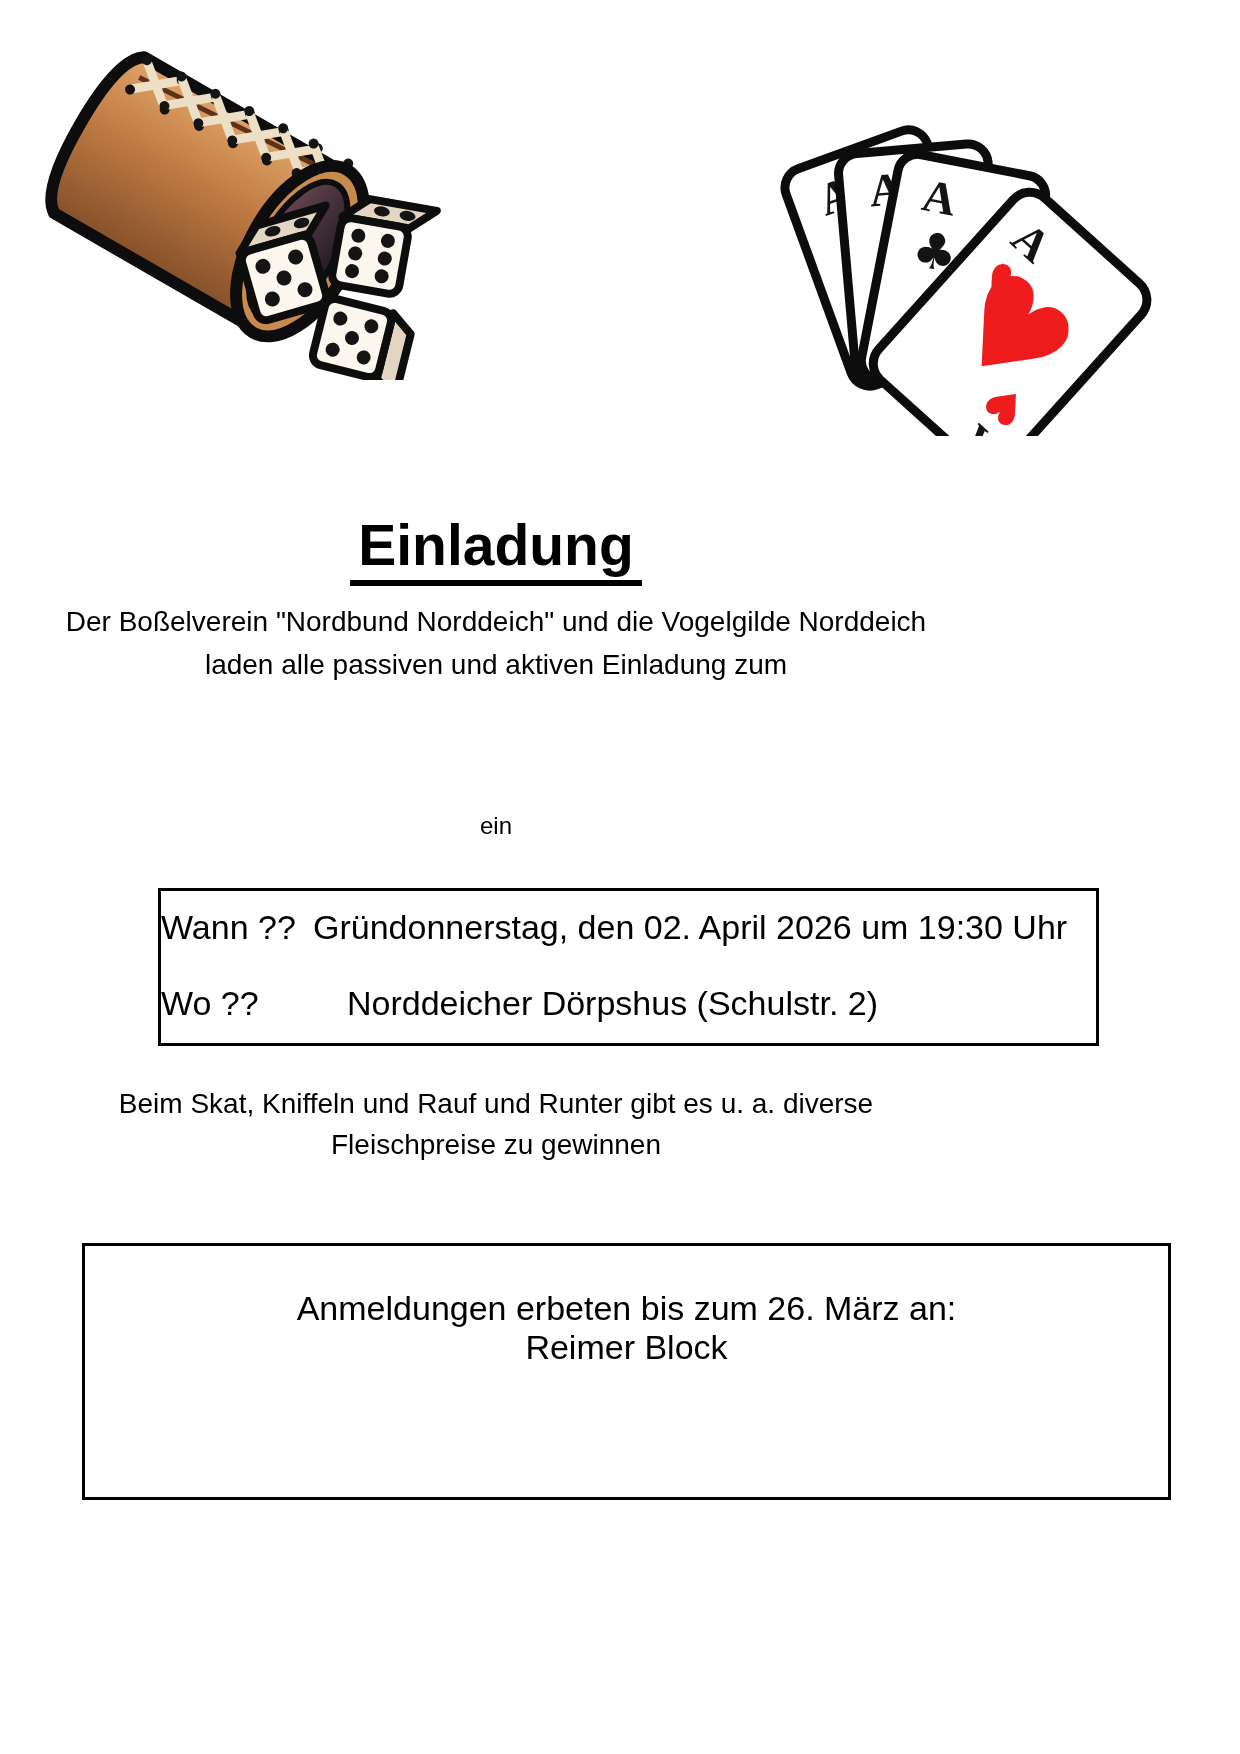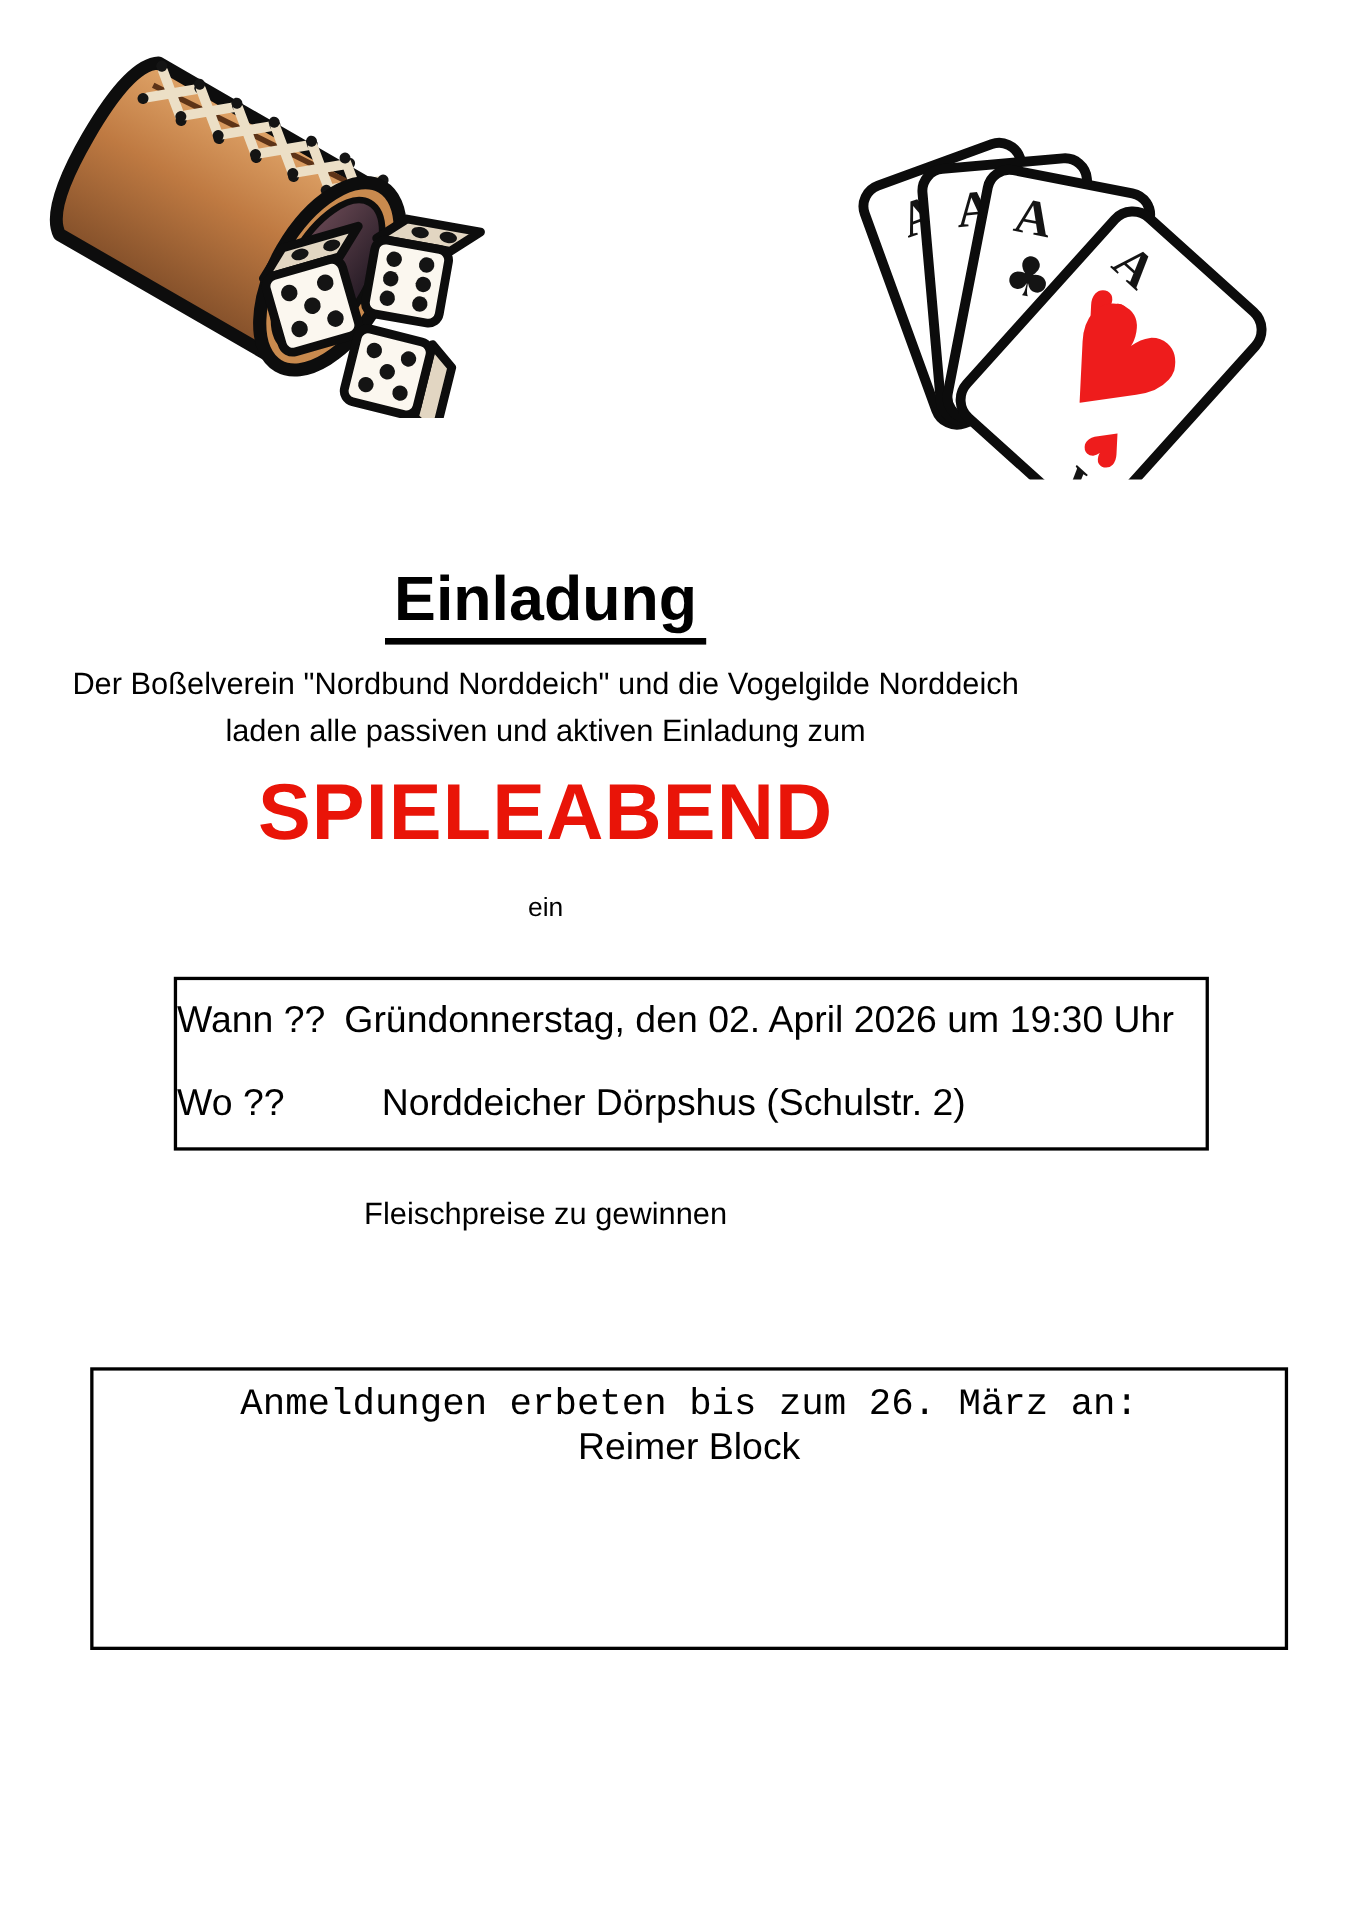--- a/index.html
+++ b/index.html
@@ -22,21 +22,21 @@
   .details-row{display:flex;white-space:nowrap;}
   .details-row.first{margin-top:17px;}
   .details-row.second{margin-top:37px;}
   .details-label.wann{width:152px;flex:none;}
   .details-label.wo{width:186px;flex:none;}
 
   .prizes-block{top:1083px;font-size:28px;line-height:41px;}
 
   .signup-box{left:82px;top:1243px;width:1089px;height:257px;border:3px solid #000;
               box-sizing:border-box;text-align:center;font-size:34px;}
-  .signup-heading{margin-top:12px;font-family:Liberation Mono, monospace;}
+  .signup-heading{margin-top:43px;}
   .signup-contact{}
 
   .clipart{position:absolute;}
   .dice-art{left:26px;top:20px;}
   .cards-art{left:710px;top:16px;}
 
   text.rank{font-family:"Liberation Serif",serif;font-weight:700;font-size:46px;}
   text.suit{font-family:"DejaVu Sans",sans-serif;font-size:50px;}
   text.suit-big{font-family:"DejaVu Sans",sans-serif;font-size:128px;}
   text.suit-small{font-family:"DejaVu Sans",sans-serif;font-size:44px;}
@@ -143,36 +143,36 @@
 
   <div class="abs centered title-block">
     <span class="title-underline">Einladung</span>
   </div>
 
   <div class="abs centered intro-block">
     <div>Der Boßelverein "Nordbund Norddeich" und die Vogelgilde Norddeich</div>
     <div>laden alle passiven und aktiven Einladung zum</div>
   </div>
 
-  <div class="abs centered event-block">SPIELEABEND</div>
 
   <div class="abs centered ein-block">ein</div>
 
   <div class="abs details-box">
     <div class="details-row first">
       <span class="details-label wann">Wann ??</span>
       <span class="details-value">Gründonnerstag, den 02. April 2026 um 19:30 Uhr</span>
     </div>
     <div class="details-row second">
       <span class="details-label wo">Wo ??</span>
       <span class="details-value">Norddeicher Dörpshus (Schulstr. 2)</span>
     </div>
   </div>
 
   <div class="abs centered prizes-block">
+    <div>Beim Skat, Kniffeln und Rauf und Runter gibt es u. a. diverse</div>
     <div>Fleischpreise zu gewinnen</div>
   </div>
 
   <div class="abs signup-box">
     <div class="signup-heading">Anmeldungen erbeten bis zum 26. März an:</div>
     <div class="signup-contact">Reimer Block</div>
   </div>
 
 </div>
 

